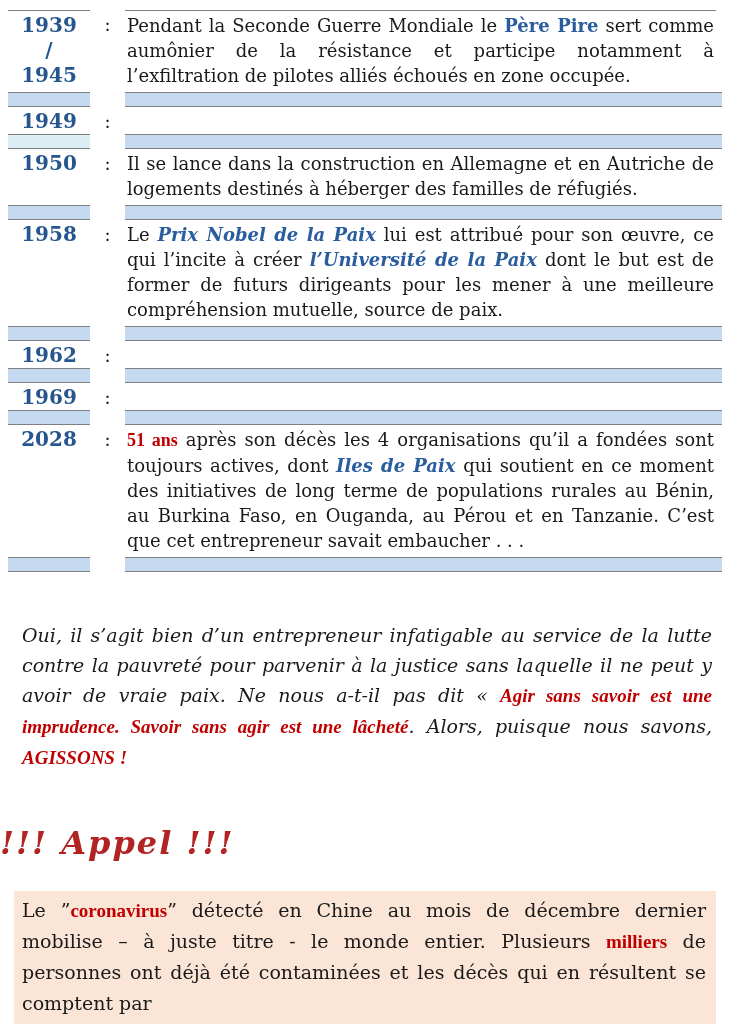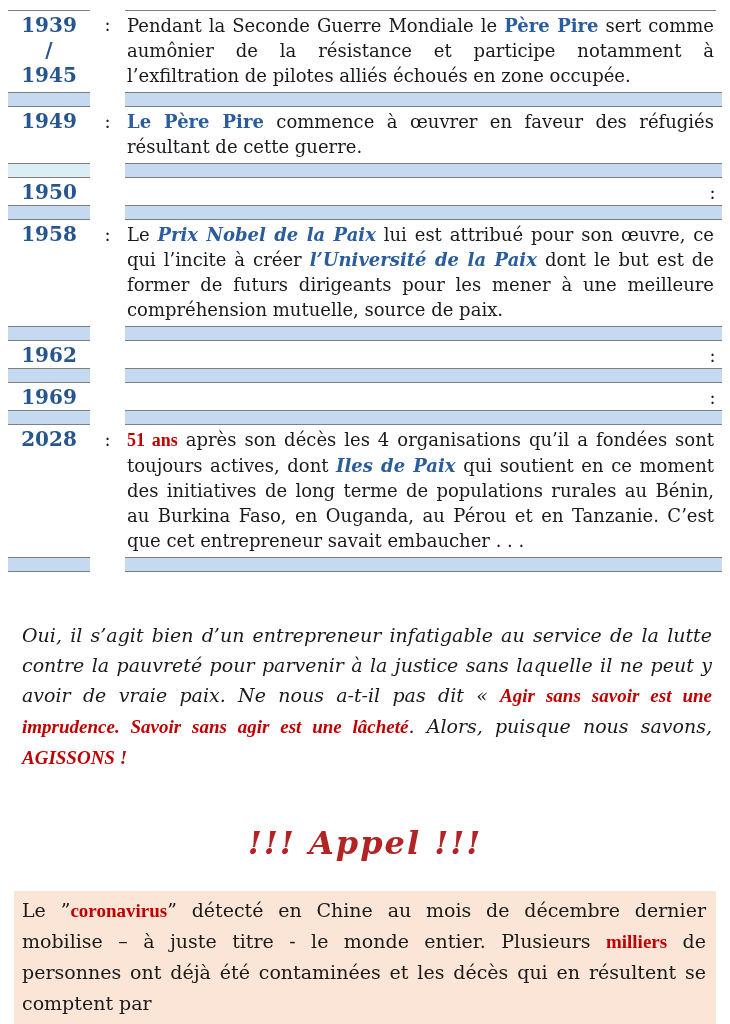--- a/index.html
+++ b/index.html
@@ -17,21 +17,20 @@
     min-height: 1024px;
     box-sizing: border-box;
     padding-top: 10px;
   }
 
   
   .timeline { width: 730px; }
   .trow {
     display: flex;
     align-items: flex-start;
-    justify-content: space-between;
   }
   .ycell {
     width: 82px;
     margin-left: 8px;
     box-sizing: border-box;
     padding-top: 2px;
     text-align: center;
     font-weight: bold;
     font-size: 20px;
     line-height: 25px;
@@ -82,21 +81,21 @@
     margin: 48px 18px 0 22px;
     font-style: italic;
     font-size: 19px;
     line-height: 30px;
     text-align: justify;
   }
 
   
   .appel {
     margin-top: 52px;
-    text-align: center;
+    text-align: left;
     font-size: 32px;
     line-height: 36px;
     font-weight: bold;
     font-style: italic;
     letter-spacing: 2px;
     color: var(--appel_red, #B22424);
   }
 
   
   .alert {
@@ -127,32 +126,32 @@
       <div class="sep">
         <div class="bar y blue"></div>
         <div class="sp"></div>
         <div class="bar t blue"></div>
       </div>
       <div class="trow">
         <div class="ycell">
           <div>1949</div>
         </div>
         <div class="ccell">:</div>
-        <div class="tcell"><span class="seg b-blue">Le Père Pire</span><span class="seg plain"> commence à œuvrer en faveur des réfugiés résultant de cette guerre.</span></div>
       </div>
       <div class="sep">
         <div class="bar y cyan"></div>
         <div class="sp"></div>
         <div class="bar t blue"></div>
       </div>
       <div class="trow">
         <div class="ycell">
           <div>1950</div>
         </div>
         <div class="ccell">:</div>
+        <div class="tcell"><span class="seg plain">Il se lance dans la construction en Allemagne et en Autriche de logements destinés à héberger des familles de réfugiés.</span></div>
       </div>
       <div class="sep">
         <div class="bar y blue"></div>
         <div class="sp"></div>
         <div class="bar t blue"></div>
       </div>
       <div class="trow">
         <div class="ycell">
           <div>1958</div>
         </div>

